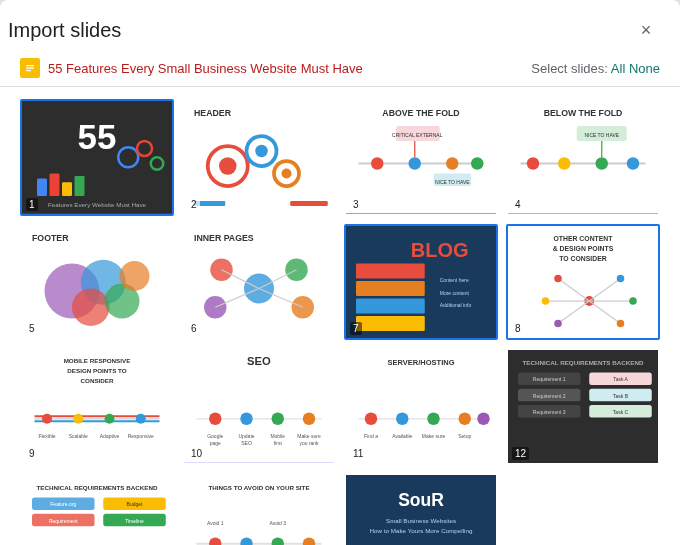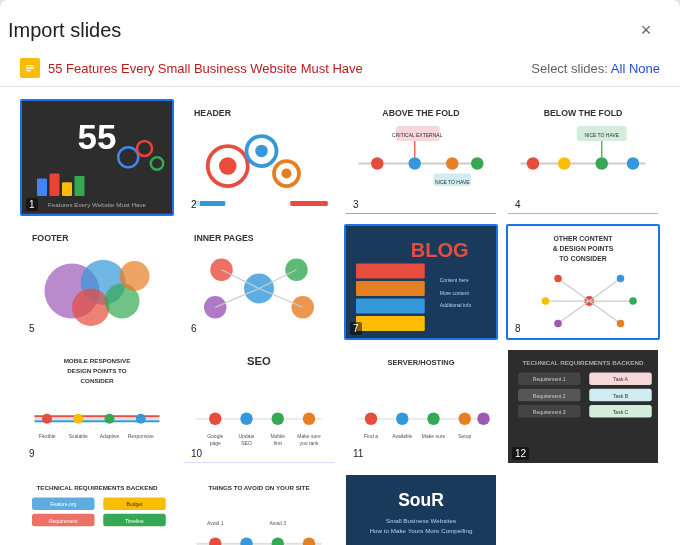--- a/index.html
+++ b/index.html
@@ -70,21 +70,21 @@
     .file-name {
       font-size: 13px;
       color: #b91c1c;
       font-weight: 500;
     }
     .select-slides {
       font-size: 13px;
       color: #5f6368;
     }
     .select-slides a {
-      color: #1d4ed8;
+      color: #0f766e;
       text-decoration: none;
       cursor: pointer;
     }
     .slides-grid-container {
       flex: 1;
       overflow-y: auto;
       padding: 4px 20px 4px 20px;
       border-top: 1px solid #e0e0e0;
     }
     .slides-grid {

